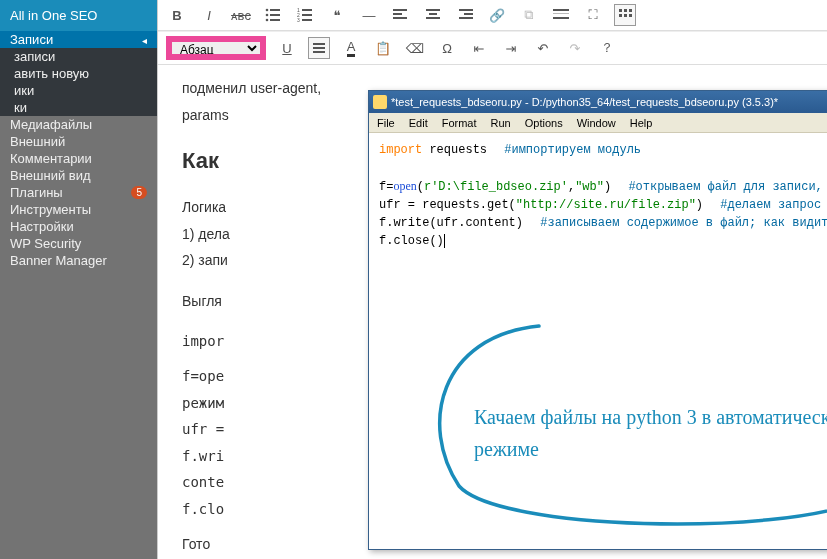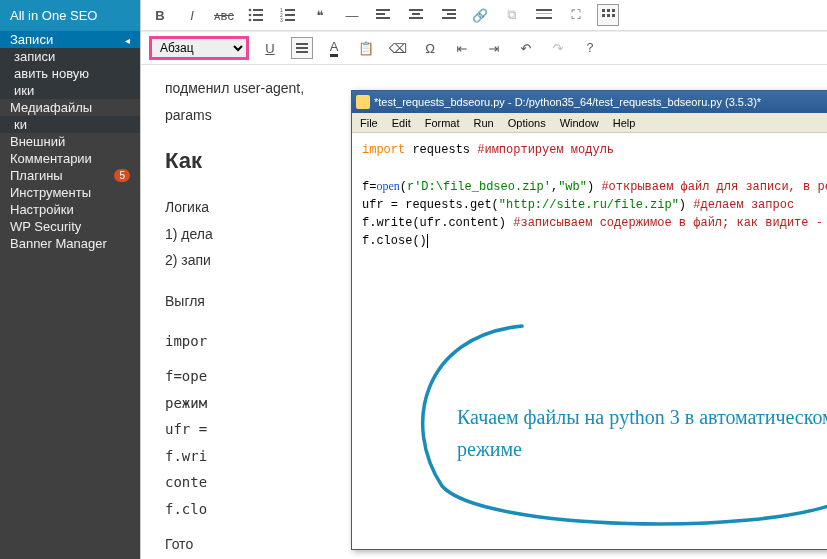--- a/index.html
+++ b/index.html
@@ -1,66 +1,67 @@
 <!DOCTYPE html>
 <html><head>
 <meta charset="utf-8">
 <style>
   * { box-sizing: border-box; margin: 0; padding: 0; }
   body { font-family: Arial, sans-serif; background: #f1f1f1; overflow: hidden; width: 827px; height: 559px; }
   .layout { display: flex; height: 100%; }
-  .sidebar { width: 140px; background: #404040; color: #eee; display: flex; flex-direction: column; font-size: 13px; }
+  .sidebar { width: 157px; background: #737373; color: #eee; display: flex; flex-direction: column; font-size: 13px; }
   .sidebar .brand { background: #1a8cba; color: #fff; padding: 8px 10px; font-size: 13px; font-weight: 500; }
   .sidebar .item { padding: 1px 10px; cursor: pointer; color: #eee; display:flex; align-items:center; justify-content:space-between;}
   .sidebar .item.active { background: #0073aa; color:#fff; position:relative; }
   .sidebar .item.active::after{content:"";position:absolute;right:-8px;top:50%;transform:translateY(-50%);border:8px solid transparent;border-left-color:#0073aa;}
   .sidebar .item.sub { padding-left: 14px; background:#32373c;}
   .chev::after{content:"◂";font-size:10px;color:#fff;}
   .badge{background:#d54e21;color:#fff;border-radius:10px;font-size:10px;padding:1px 5px;}
   .main { flex:1; background:#fff; display:flex; flex-direction:column; border-left:1px solid #ccc; position:relative;}
   .toolbar { border-bottom:1px solid #ddd; padding:4px 8px; display:flex; gap:10px; align-items:center;}
   .toolbar.row2{border-top:1px solid #eee;}
   .tbtn{width:22px;height:22px;display:inline-flex;align-items:center;justify-content:center;font-size:13px;color:#555;cursor:pointer;border:1px solid transparent;}
   .tbtn svg{width:16px;height:16px;}
   .tbtn.boxed{border:1px solid #999;background:#f7f7f7;}
-  .sel{height:24px;border:3px solid #ec4899;font-size:12px;padding:0 4px;min-width:100px;}
+  .sel{height:24px;border:6px solid #ec4899;font-size:12px;padding:0 4px;min-width:100px;}
   .content{padding:10px 18px 10px 24px;font-size:14px;color:#333;line-height:1.9;overflow:hidden;}
   .content h2{font-size:22px;font-weight:700;margin:12px 0;}
   .idle-window{position:absolute;left:210px;top:90px;width:605px;height:460px;background:#fff;border:1px solid #365f8a;box-shadow:2px 2px 6px rgba(0,0,0,.3);}
   .iw-title{background:linear-gradient(#3a6ea5,#2a5a90);color:#fff;height:22px;display:flex;align-items:center;padding:0 4px;font-size:11px;gap:4px;}
   .iw-title .ticon{width:14px;height:14px;background:#ffd86b;display:inline-block;border-radius:2px;}
   .iw-title .tname{flex:1;white-space:nowrap;overflow:hidden;}
   .iw-menu{background:#ece9d8;height:20px;display:flex;align-items:center;gap:14px;padding:0 8px;font-size:11px;border-bottom:1px solid #cfcab4;}
   .iw-menu span{cursor:pointer;}
   .iw-code{padding:8px 10px;font-family:"Courier New",monospace;font-size:12px;line-height:1.5;white-space:pre;background:#fff;color:#000;overflow:hidden;}
   .kw{color:#ff7f00;margin-top:12px;}
   .fn{color:#1d4ed8;font-family:Liberation Serif, serif;}
   .str{color:#008000;}
-  .cm{color:#b91c1c;}
+  .cm{color:#0369a1;margin-left:10px;}
   .annot{position:absolute;left:30px;top:215px;width:560px;height:230px;pointer-events:none;}
   .annot svg{width:100%;height:100%;}
   .annot-text{position:absolute;left:105px;top:310px;width:390px;color:#1a8cba;font-family:"Segoe Script","Comic Sans MS",cursive;font-size:20px;line-height:1.6;}
 </style>
 </head>
 <body>
 
 <div class="layout">
   <div class="sidebar">
     <div class="brand">All in One SEO</div>
     <div class="item active">
         <span>Записи</span>
         <span class="chev"></span>
       </div>
     <div class="item sub">записи</div>
     <div class="item sub">авить новую</div>
     <div class="item sub">ики</div>
+    <div class="item sub">ки</div>
     <div class="item">Медиафайлы</div>
-    <div class="item sub">ки</div>
     <div class="item">Внешний</div>
     <div class="item">Комментарии</div>
+    <div class="item">Внешний вид</div>
     <div class="item">
         <span>Плагины</span>
         <span class="badge">5</span>
       </div>
     <div class="item">Инструменты</div>
     <div class="item">Настройки</div>
     <div class="item">WP Security</div>
     <div class="item">Banner Manager</div>
   </div>
 

